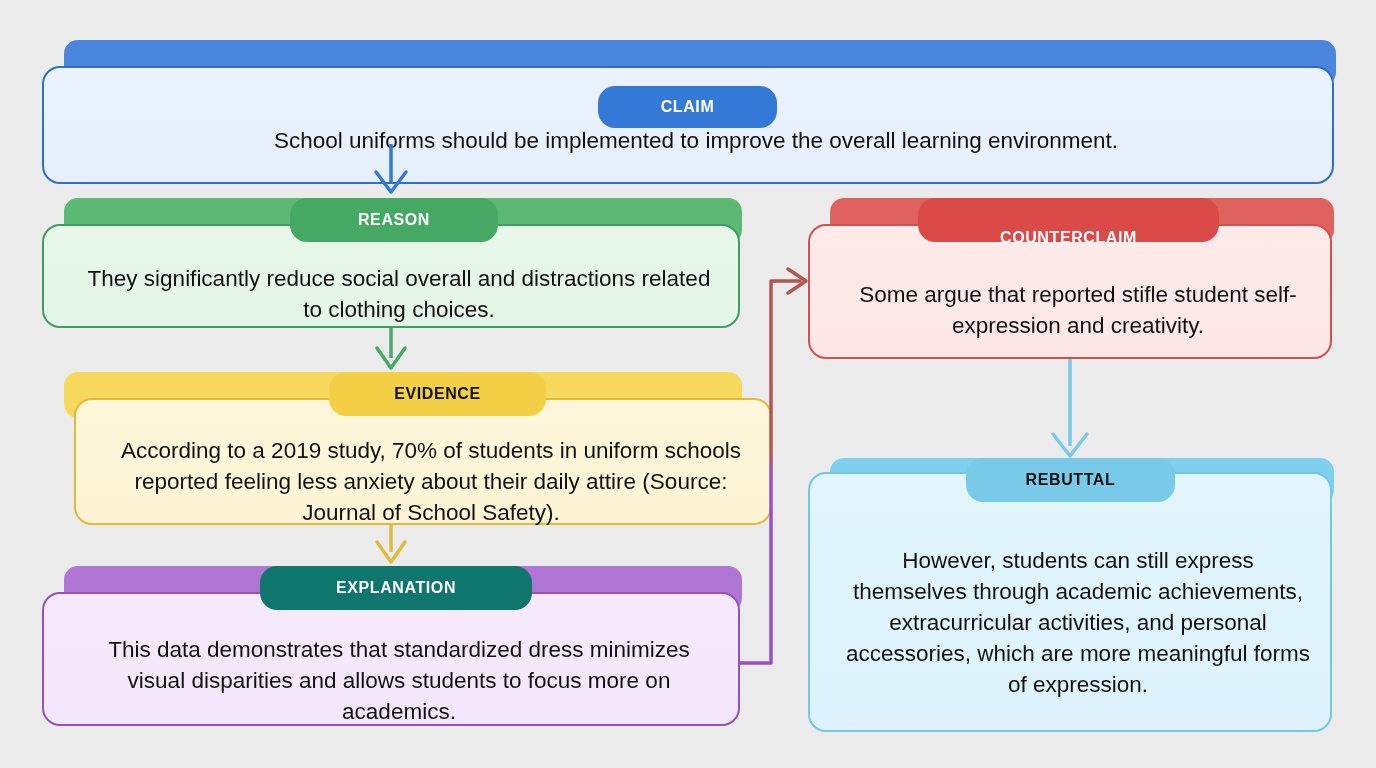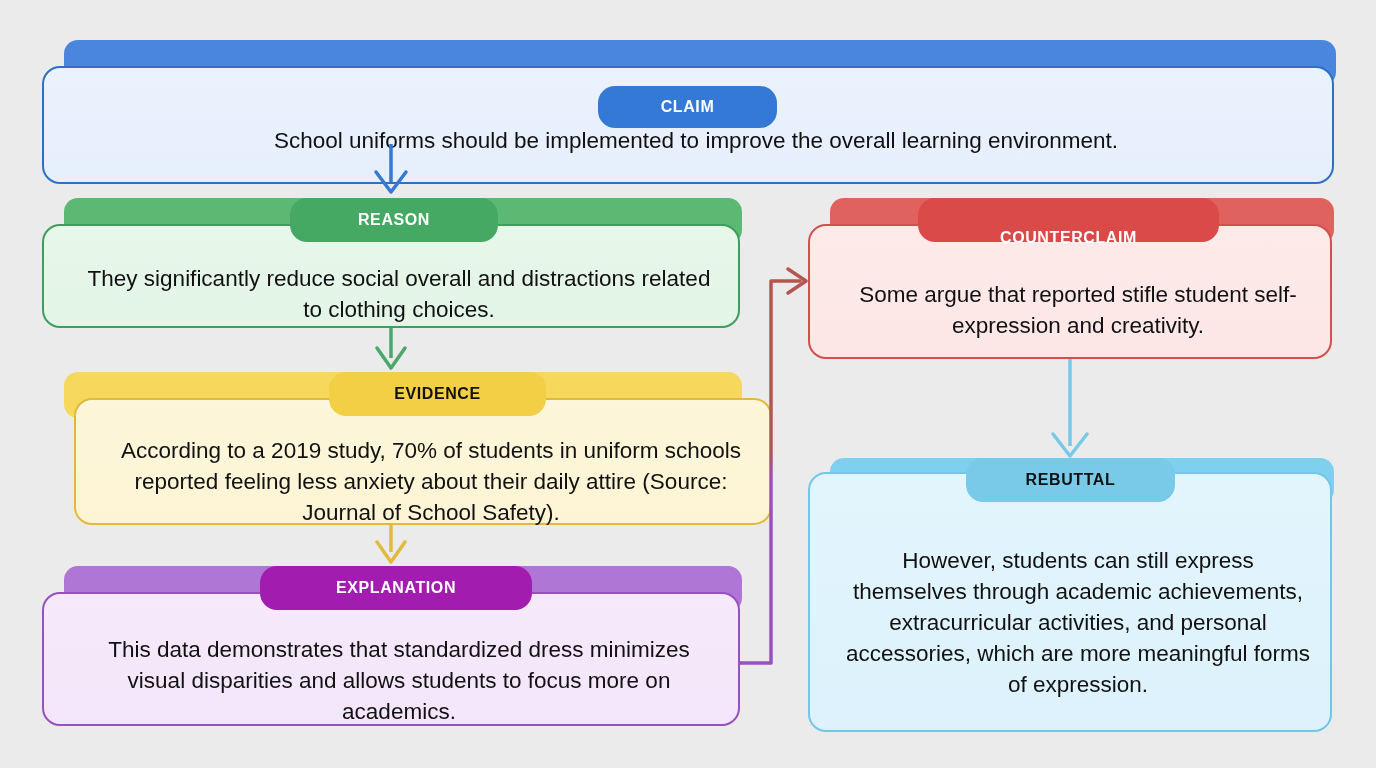--- a/index.html
+++ b/index.html
@@ -89,21 +89,21 @@
 
   .evidence .node-bar      { background: #f6d85c; }
   .evidence .node-card     { border-color: #e3b93a;
                              background: linear-gradient(180deg,#fdf6da 0%,#fcf4d4 100%); }
   .evidence .node-pill     { background: #f2cf45; }
   .evidence .node-pill span{ color: #111111; }
 
   .explanation .node-bar      { background: #b076d6; }
   .explanation .node-card     { border-color: #9750c0;
                                 background: linear-gradient(180deg,#f6e9fb 0%,#f4e6fa 100%); }
-  .explanation .node-pill     { background: #a21caf; }
+  .explanation .node-pill     { background: #0f766e; }
   .explanation .node-pill span{ color: #ffffff; }
 
   .counterclaim .node-bar      { background: #e0625f; }
   .counterclaim .node-card     { border-color: #d1514e;
                                  background: linear-gradient(180deg,#fdeae9 0%,#fce7e6 100%); }
   .counterclaim .node-pill     { background: #da4a48; }
   .counterclaim .node-pill span{ color: #ffffff; margin-top: 36px; }
 
   .rebuttal .node-bar      { background: #7fd0ee; }
   .rebuttal .node-card     { border-color: #74c6e8;

